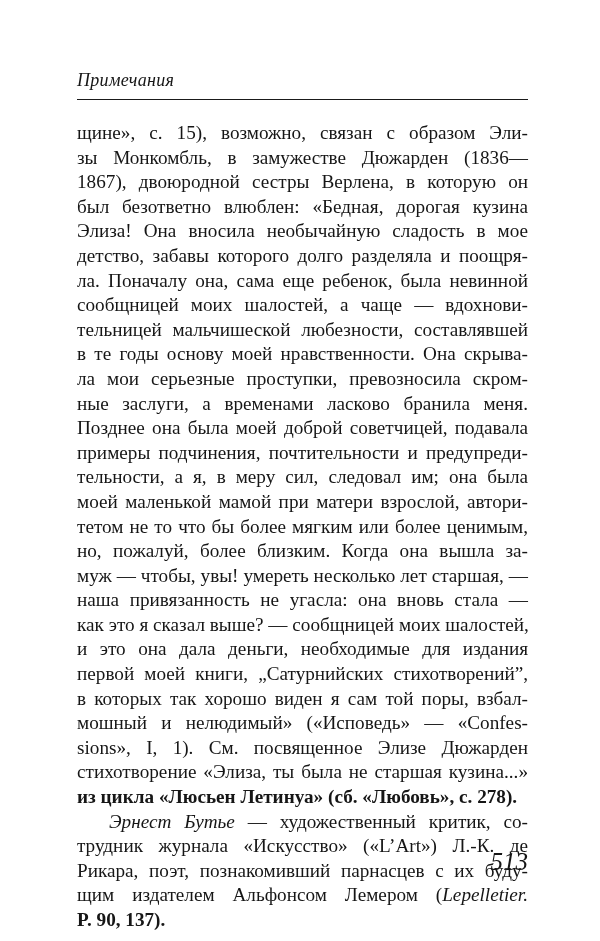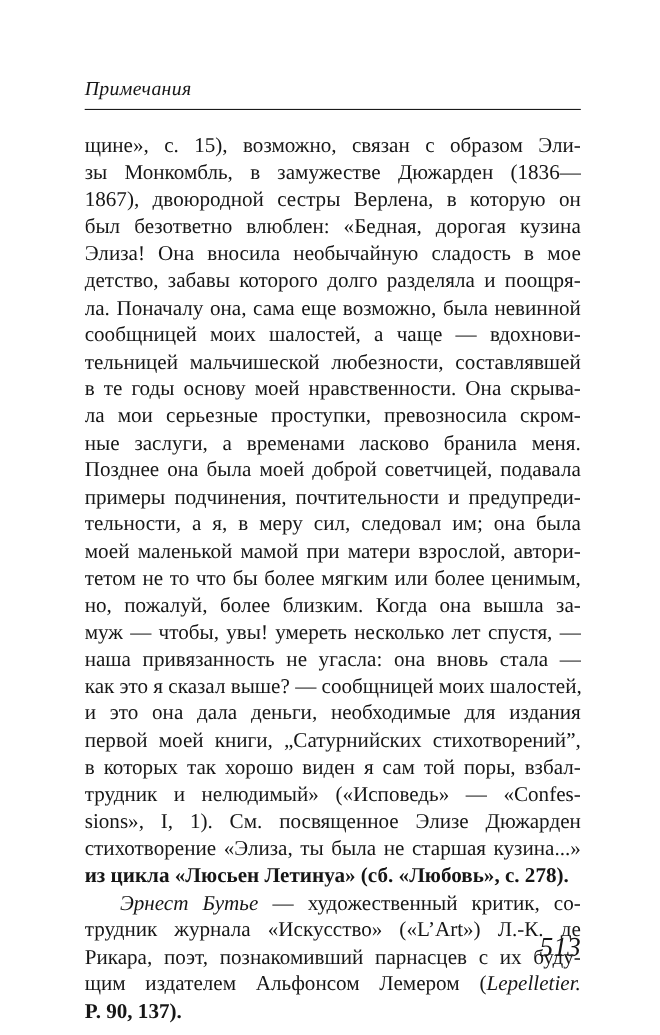--- a/index.html
+++ b/index.html
@@ -23,39 +23,39 @@
 <div class="rule"></div>
 
 <div class="body-text">
   <div id="p1">
       <span class="line">щине», с. 15), возможно, связан с образом Эли-</span>
       <span class="line">зы Монкомбль, в замужестве Дюжарден (1836—</span>
       <span class="line">1867), двоюродной сестры Верлена, в которую он</span>
       <span class="line">был безответно влюблен: «Бедная, дорогая кузина</span>
       <span class="line">Элиза! Она вносила необычайную сладость в мое</span>
       <span class="line">детство, забавы которого долго разделяла и поощря-</span>
-      <span class="line">ла. Поначалу она, сама еще возможно, была невинной</span>
+      <span class="line">ла. Поначалу она, сама еще ребенок, была невинной</span>
       <span class="line">сообщницей моих шалостей, а чаще — вдохнови-</span>
       <span class="line">тельницей мальчишеской любезности, составлявшей</span>
       <span class="line">в те годы основу моей нравственности. Она скрыва-</span>
       <span class="line">ла мои серьезные проступки, превозносила скром-</span>
       <span class="line">ные заслуги, а временами ласково бранила меня.</span>
       <span class="line">Позднее она была моей доброй советчицей, подавала</span>
       <span class="line">примеры подчинения, почтительности и предупреди-</span>
       <span class="line">тельности, а я, в меру сил, следовал им; она была</span>
       <span class="line">моей маленькой мамой при матери взрослой, автори-</span>
       <span class="line">тетом не то что бы более мягким или более ценимым,</span>
       <span class="line">но, пожалуй, более близким. Когда она вышла за-</span>
-      <span class="line">муж — чтобы, увы! умереть несколько лет спустя, —</span>
+      <span class="line">муж — чтобы, увы! умереть несколько лет старшая, —</span>
       <span class="line">наша привязанность не угасла: она вновь стала —</span>
       <span class="line">как это я сказал выше? — сообщницей моих шалостей,</span>
       <span class="line">и это она дала деньги, необходимые для издания</span>
       <span class="line">первой моей книги, „Сатурнийских стихотворений”,</span>
       <span class="line">в которых так хорошо виден я сам той поры, взбал-</span>
-      <span class="line">трудник и нелюдимый» («Исповедь» — «Confes-</span>
+      <span class="line">мошный и нелюдимый» («Исповедь» — «Confes-</span>
       <span class="line">sions», I, 1). См. посвященное Элизе Дюжарден</span>
       <span class="line">стихотворение «Элиза, ты была не старшая кузина...»</span>
       <span class="line last">из цикла «Люсьен Летинуа» (сб. «Любовь», с. 278).</span>
     </div>
   <div>
     <span class="line indent"><i>Эрнест Бутье</i><span> — художественный критик, со-</span></span>
     <span class="line">трудник журнала «Искусство» («L’Art») Л.-К. де</span>
     <span class="line">Рикара, поэт, познакомивший парнасцев с их буду-</span>
     <span class="line"><span>щим издателем Альфонсом Лемером (</span><i>Lepelletier.</i></span>
     <span class="line last">P. 90, 137).</span>

